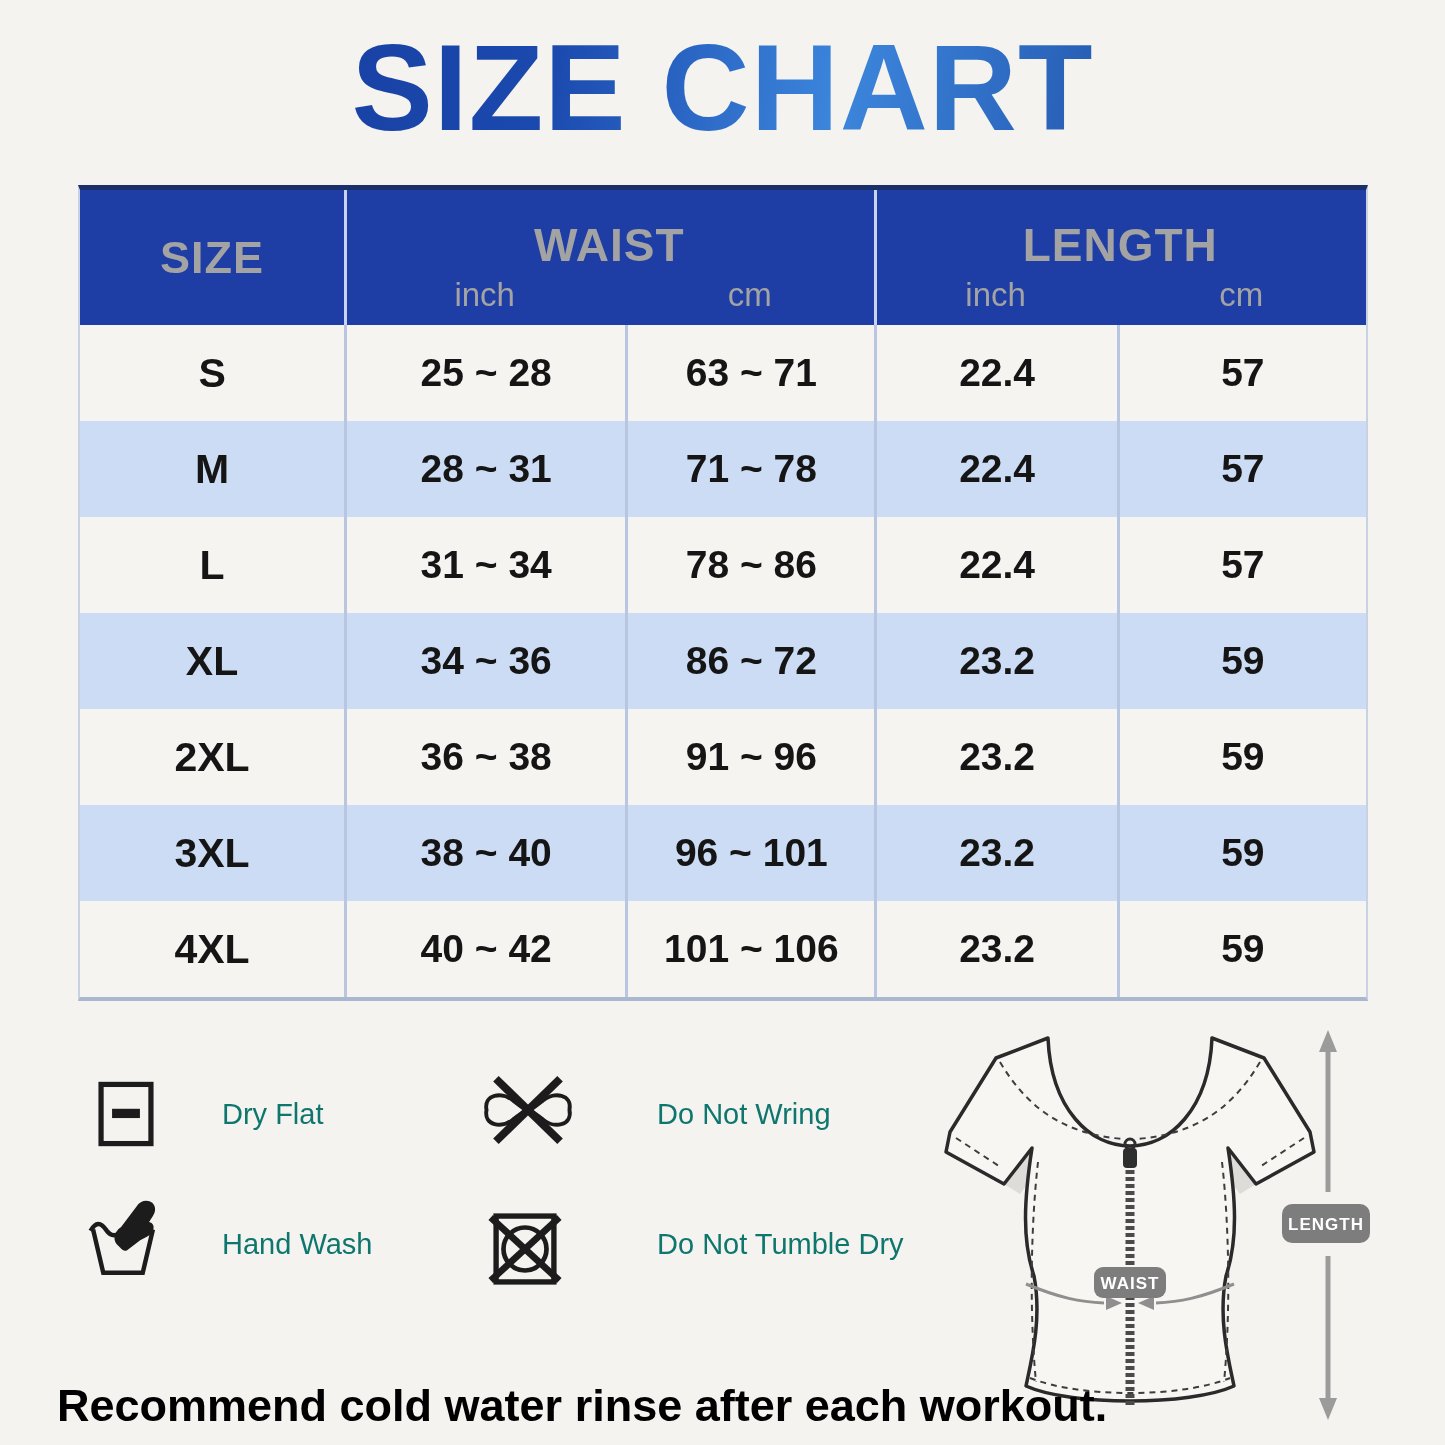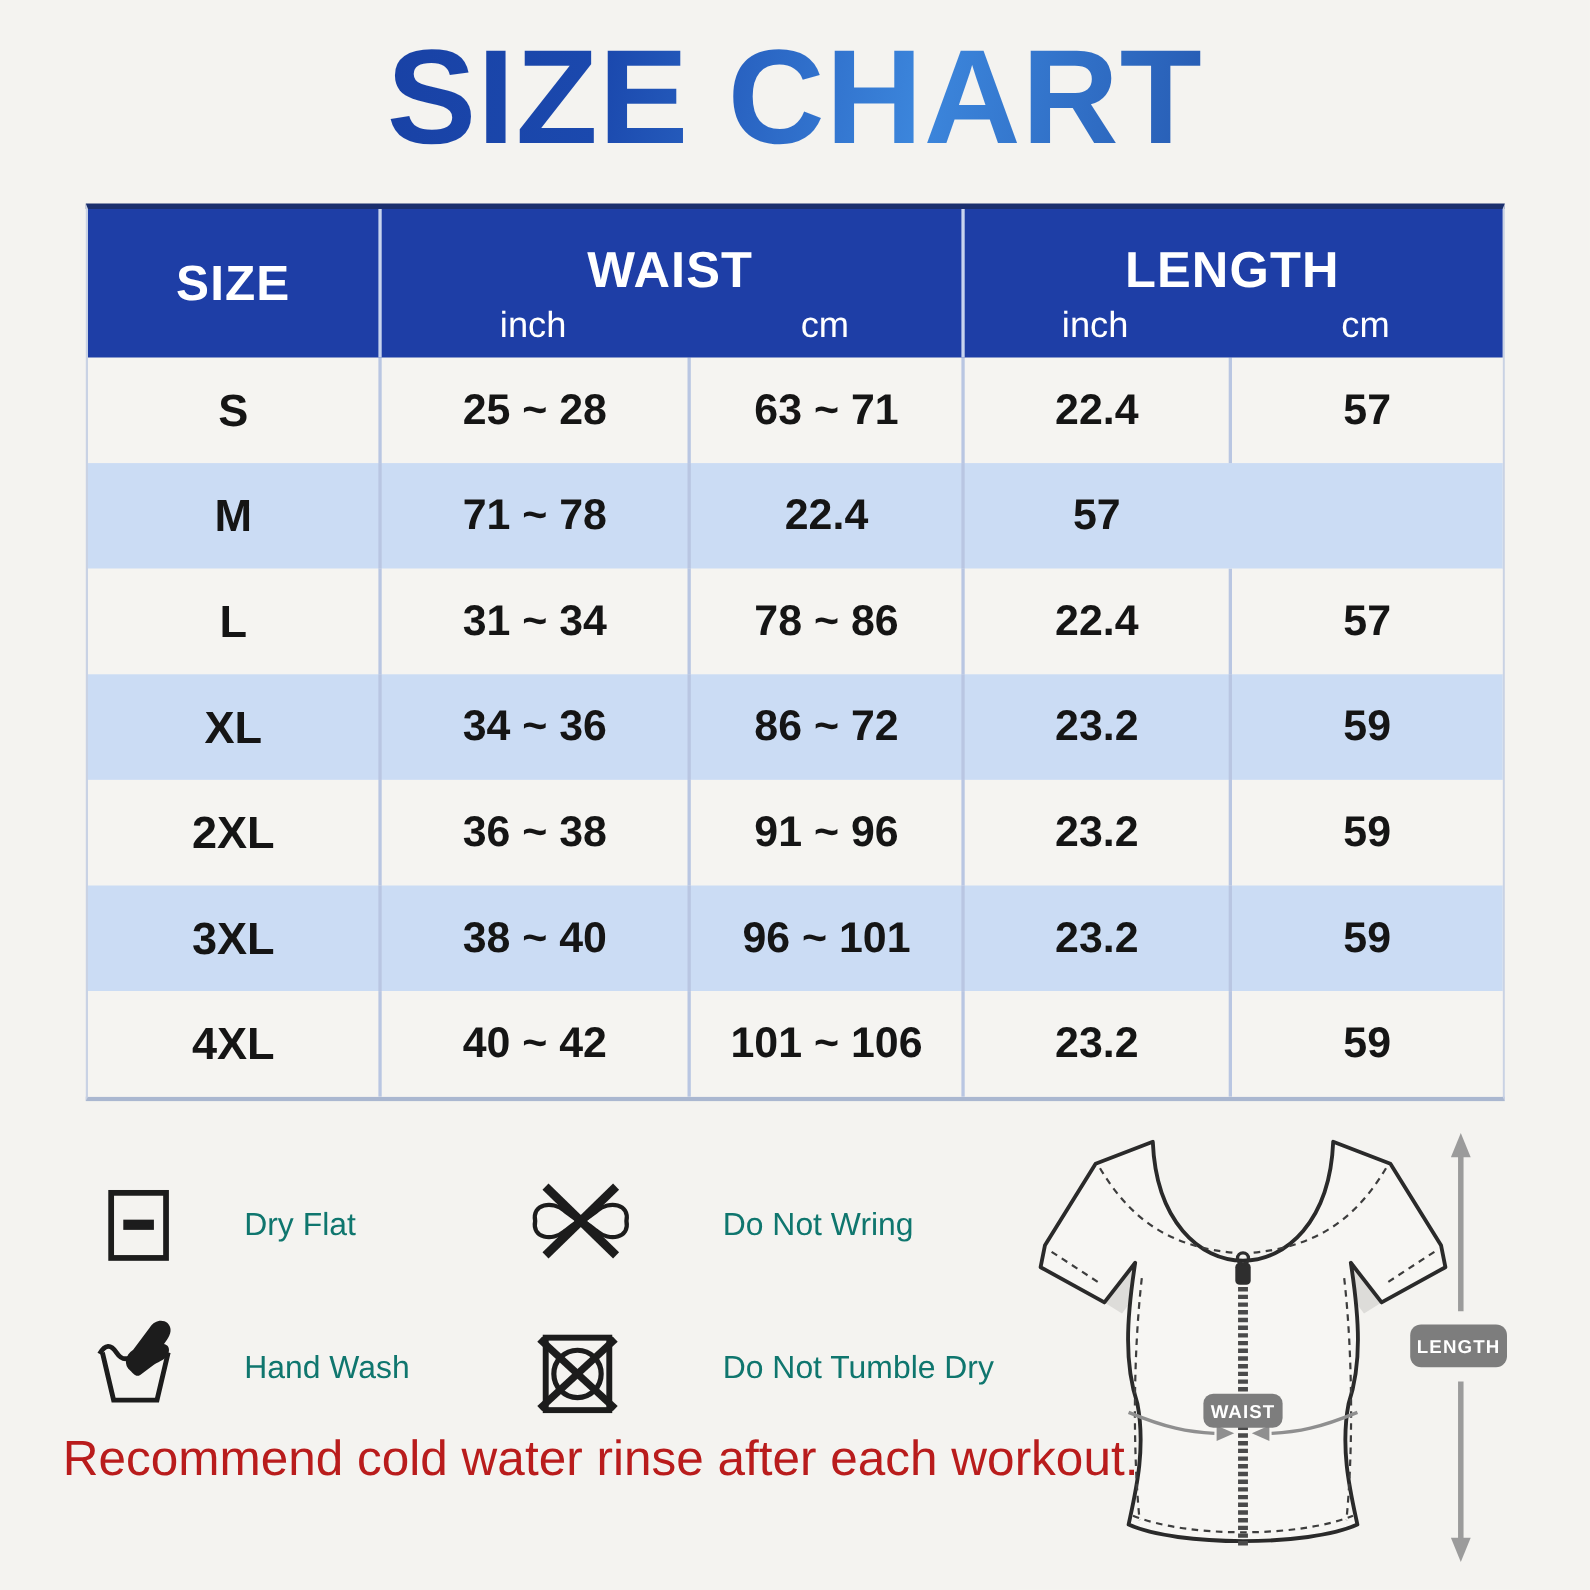--- a/index.html
+++ b/index.html
@@ -33,21 +33,21 @@
     border-bottom:4px solid #aab7d0;
     background:#f5f4f1;
   }
   .thead{
     position:relative;
     display:grid;
     grid-template-columns:20.54% 21.86% 19.38% 18.84% 19.38%;
     grid-template-rows:82px 53px;
     height:135px;
     background:#1e3ea6;
-    color:#ffffff;
+    color:#a3a3a3;
   }
   .h-size{grid-column:1;grid-row:1/3;display:flex;align-items:center;justify-content:center;
           font-size:45px;font-weight:700;letter-spacing:1px;}
   .h-waist{grid-column:2/4;grid-row:1;display:flex;align-items:flex-end;justify-content:center;
           font-size:46px;font-weight:700;letter-spacing:1px;padding-bottom:0px;}
   .h-length{grid-column:4/6;grid-row:1;display:flex;align-items:flex-end;justify-content:center;
           font-size:46px;font-weight:700;letter-spacing:1px;}
   .h-sub{display:flex;align-items:flex-start;justify-content:center;
           font-size:33px;font-weight:400;padding-top:4px;}
   .h-sub.s2{grid-column:2;grid-row:2;}
@@ -78,22 +78,22 @@
   .care-item{position:absolute;}
   .care-label{
     position:absolute;
     font-size:29px;color:#0f766e;font-weight:400;white-space:nowrap;
   }
   .icon-box{position:absolute;}
   .icon-box svg{display:block;width:100%;height:100%;}
 
   
   .note{
-    position:absolute;left:57px;top:1300px;
-    font-size:45px;font-weight:400;color:#b91c1c;
+    position:absolute;left:57px;top:1380px;
+    font-size:45px;font-weight:700;color:#000000;
     white-space:nowrap;letter-spacing:0px;
   }
 
   
   .garment{position:absolute;left:930px;top:1022px;width:440px;height:400px;}
   .garment svg{display:block;width:100%;height:100%;}
 </style>
 </head>
 <body>
 
@@ -117,20 +117,21 @@
     <div class="tbody">
       <div class="trow">
         <div class="c size">S</div>
         <div class="c">25 ~ 28</div>
         <div class="c">63 ~ 71</div>
         <div class="c">22.4</div>
         <div class="c">57</div>
       </div>
       <div class="trow">
         <div class="c size">M</div>
+        <div class="c">28 ~ 31</div>
         <div class="c">71 ~ 78</div>
         <div class="c">22.4</div>
         <div class="c">57</div>
       </div>
       <div class="trow">
         <div class="c size">L</div>
         <div class="c">31 ~ 34</div>
         <div class="c">78 ~ 86</div>
         <div class="c">22.4</div>
         <div class="c">57</div>

